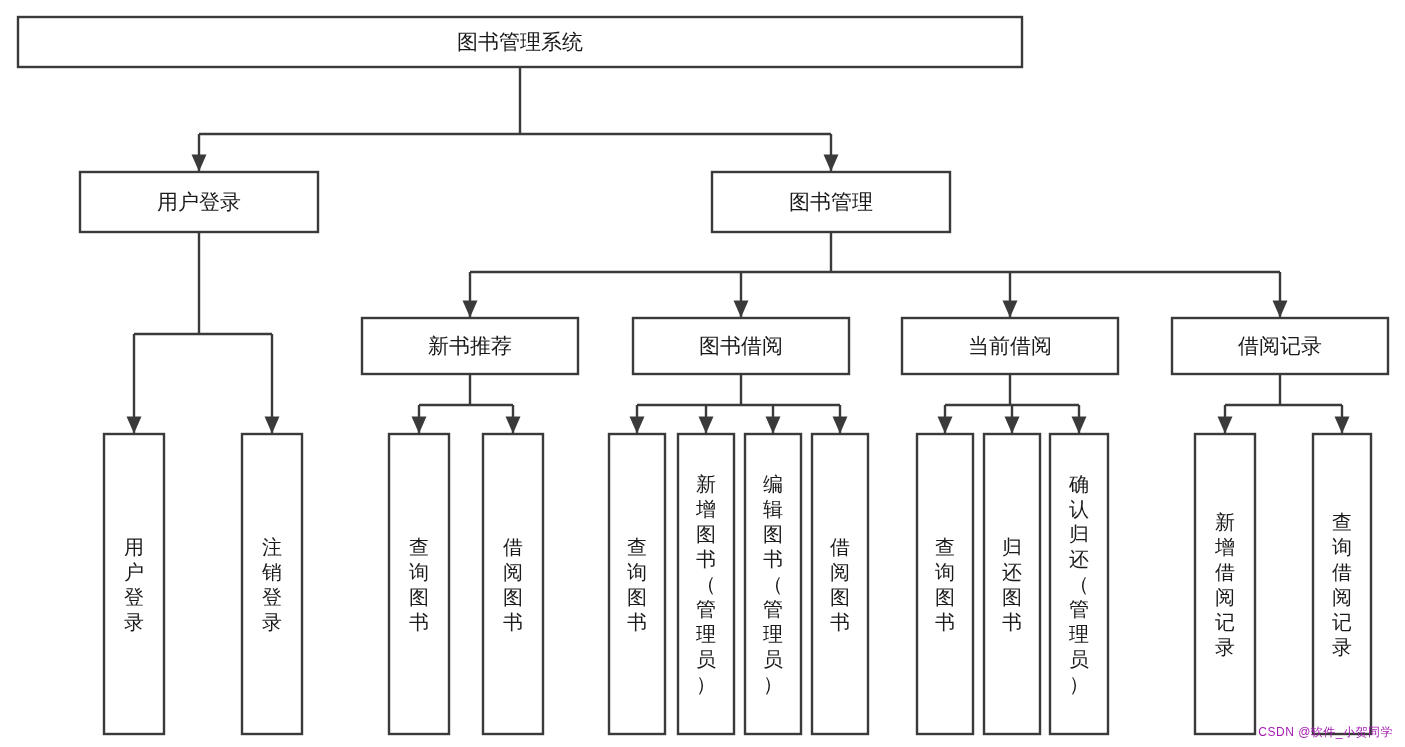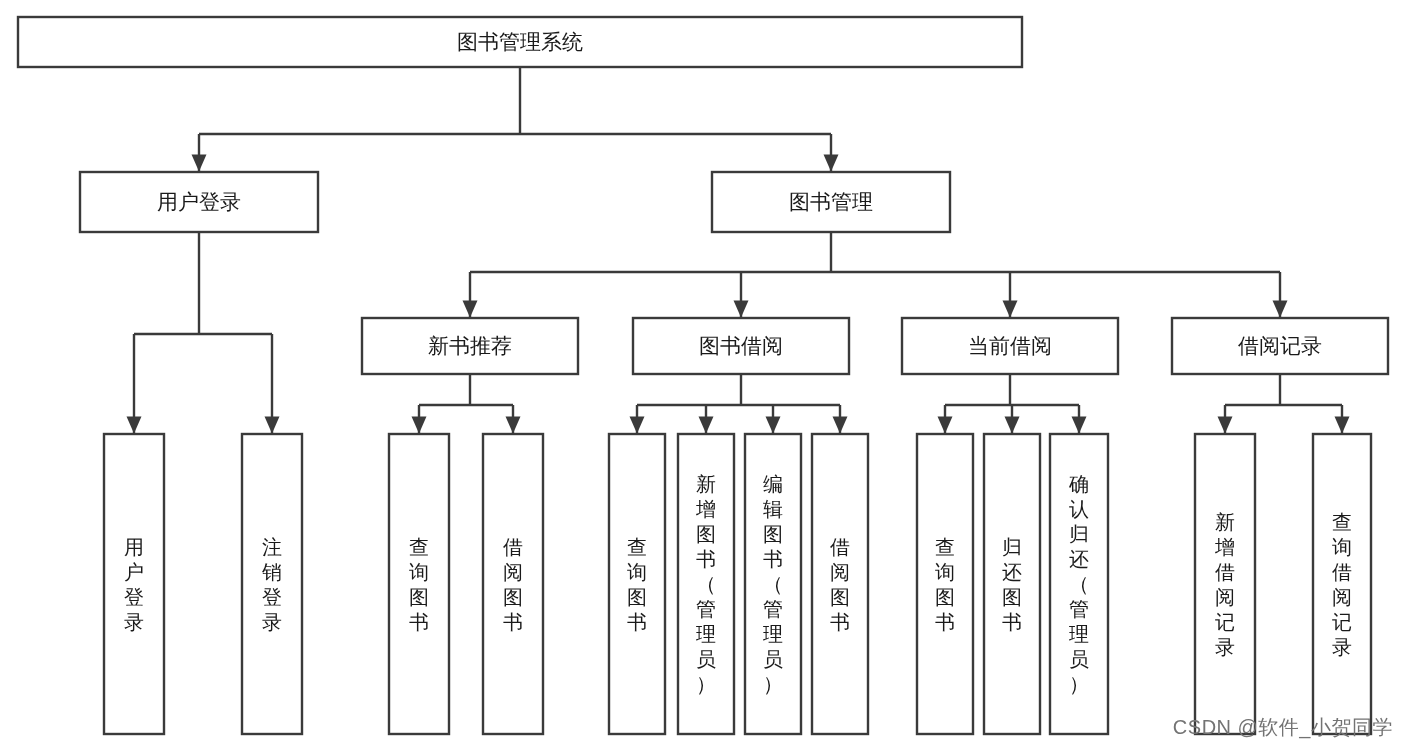--- a/index.html
+++ b/index.html
@@ -51,22 +51,22 @@
   }
   .arrow-head {
     fill: #3a3a3a;
     stroke: none;
   }
   .watermark {
     position: absolute;
     right: 12px;
     bottom: 6px;
     font-family: "Liberation Sans", "DejaVu Sans", sans-serif;
-    font-size: 20px;
-    color: #737373;
+    font-size: 12px;
+    color: #a21caf;
     letter-spacing: 0.5px;
     white-space: nowrap;
     user-select: none;
   }
 </style>
 </head>
 <body>
 
 <div id="diagram-root">
   <svg class="flow" viewBox="0 0 1405 747">

